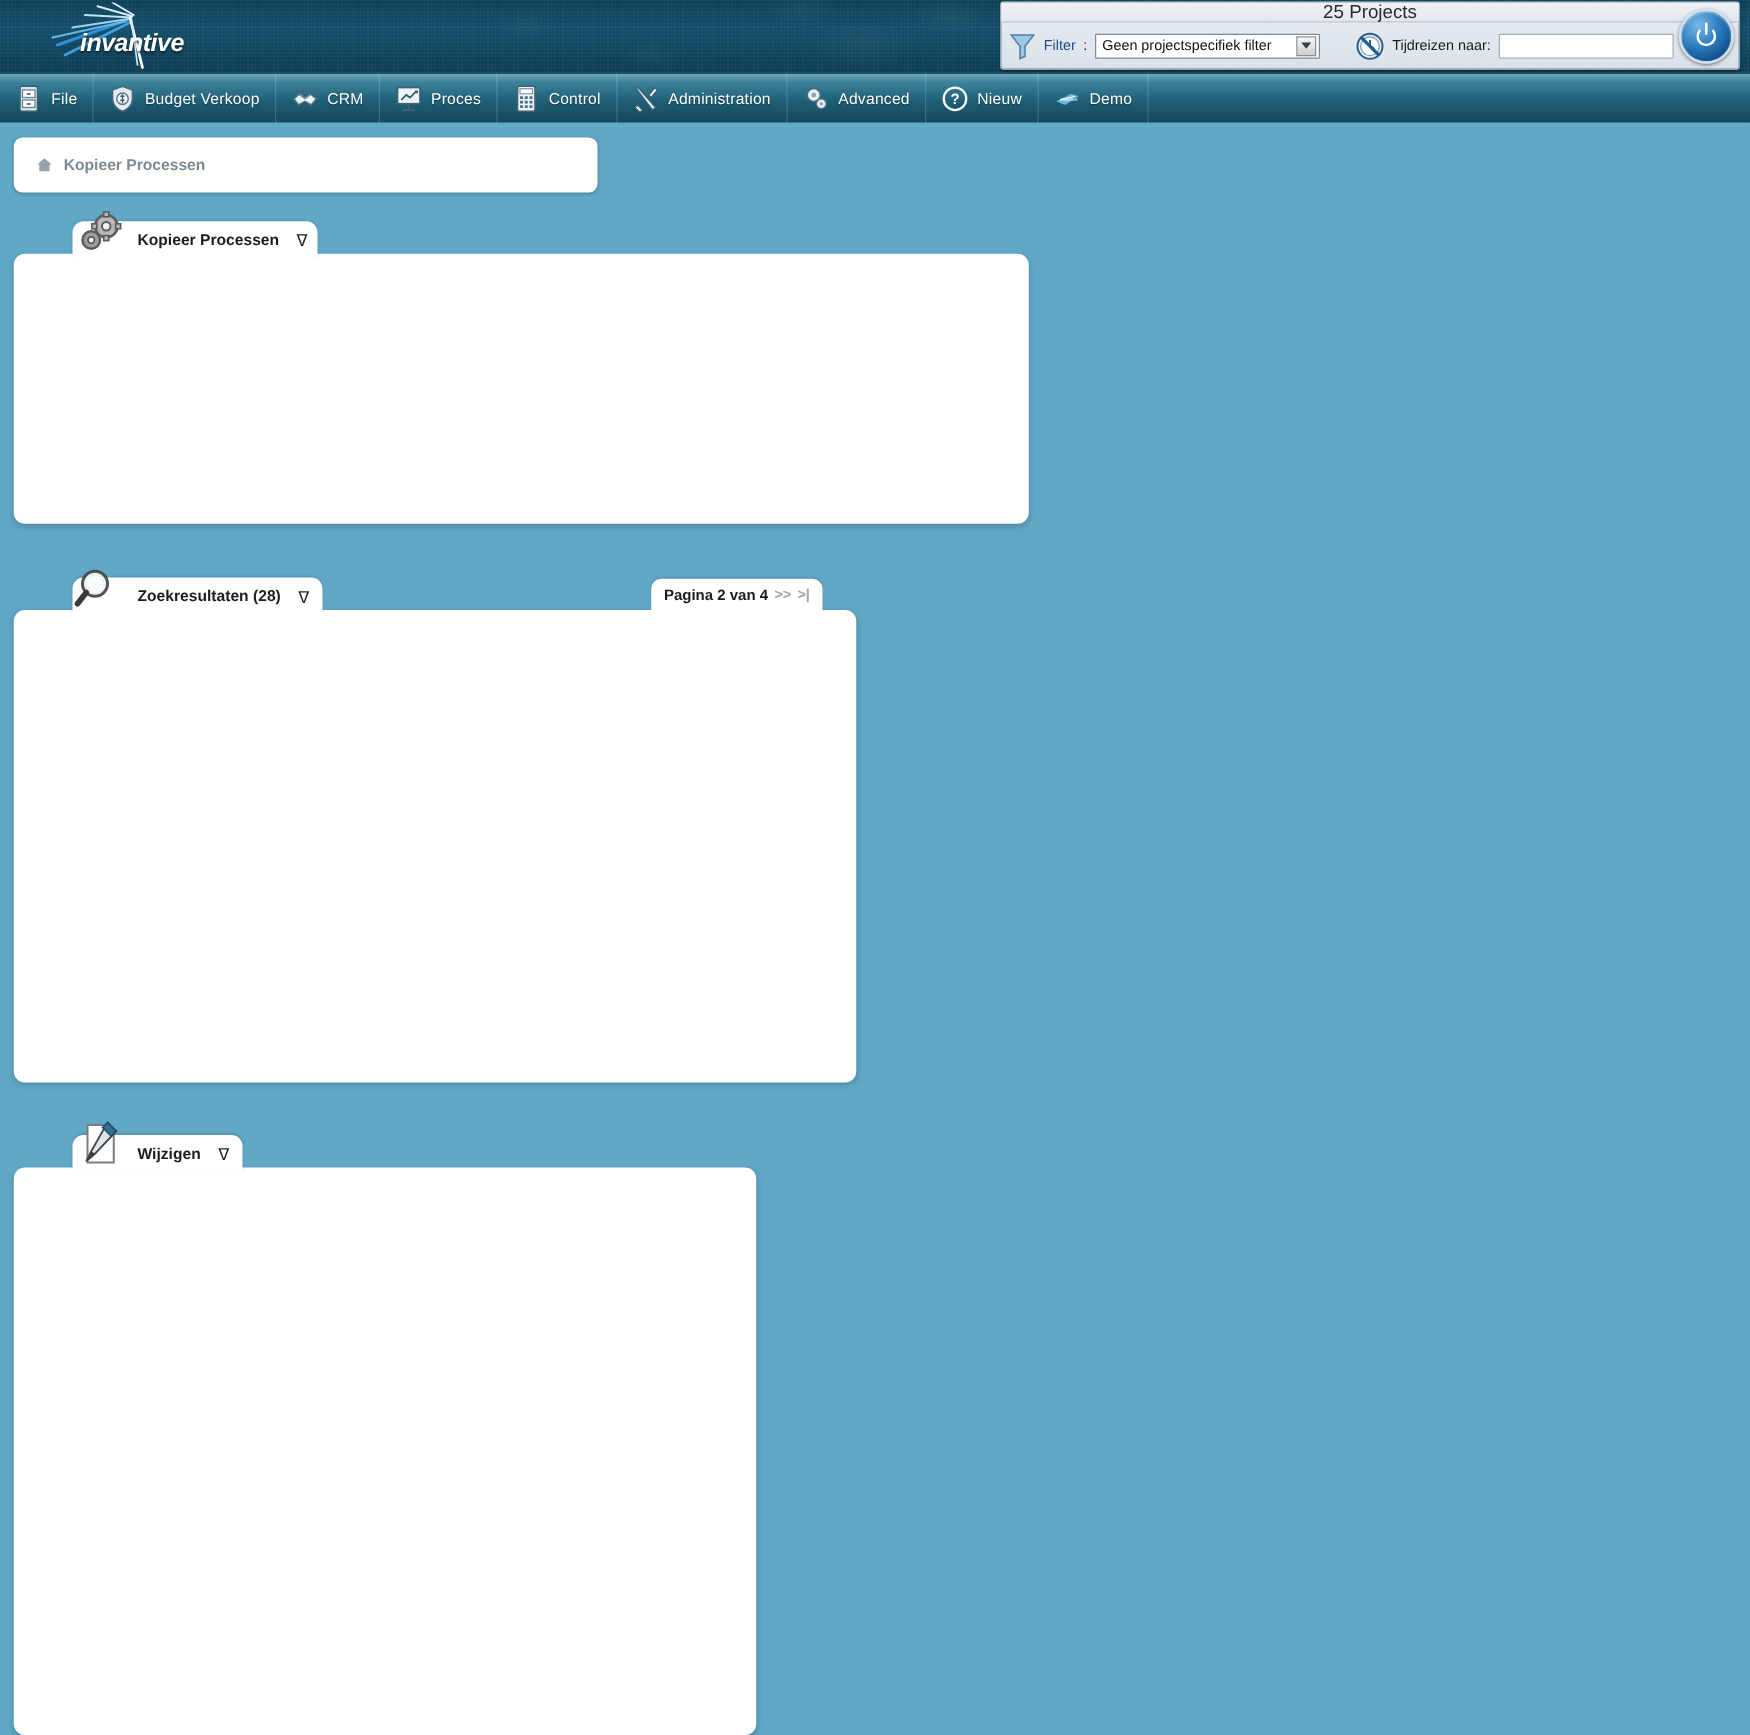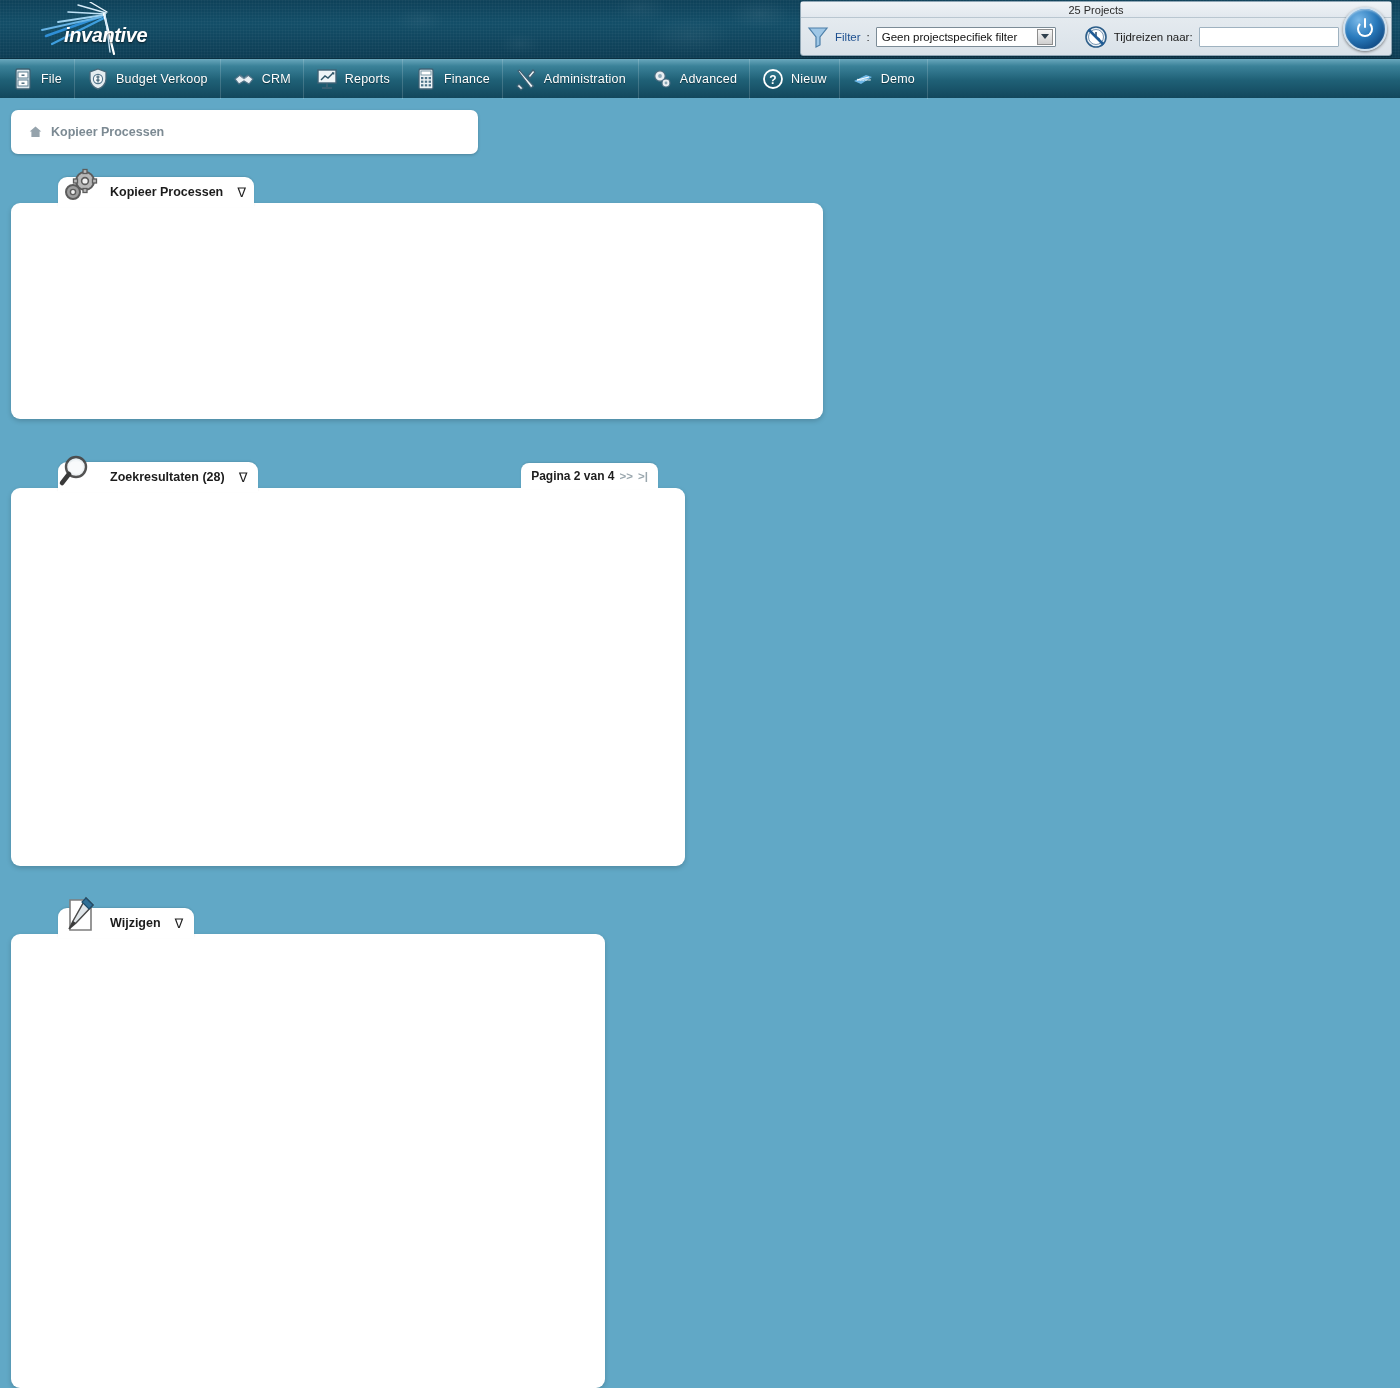--- a/index.html
+++ b/index.html
@@ -45,21 +45,21 @@
   
   #filterpanel{
     position:absolute; left:800px; top:1px; width:592px; height:55px;
     background:linear-gradient(180deg,#e9eef2 0%, #dae2e9 100%);
     border:1px solid #8fa6b5;
     border-radius:3px;
     box-shadow:0 1px 2px rgba(0,0,0,.35);
   }
   #filterpanel .projcount{
     height:16px; line-height:16px; text-align:center;
-    font-size:11px; color:#2a2a2a;
+    font-size:15px; color:#2a2a2a;
     background:linear-gradient(180deg,#eff3f6,#e2e8ee);
     border-bottom:1px solid #b9c6d0;
   }
   #filterpanel .row{
     display:flex; align-items:center; height:37px; padding:0 6px; gap:6px;
   }
   .funnel-ico{ width:22px; height:24px; flex:0 0 22px; position:relative; }
   .filterlabel{ color:#1d4f8f; font-size:11.5px; cursor:pointer;}
   .colon{ font-size:11.5px; color:#222; }
   .sel{
@@ -319,40 +319,40 @@
     <span class="mlabel">CRM</span>
   </div>
 
   <div class="menuitem">
     <svg class="micon" viewBox="0 0 22 24">
       <rect x="2" y="3" width="18" height="13" fill="#eef4f7" stroke="#3f6275" stroke-width="1.4"></rect>
       <path d="M5 13 L9 9 L12 11 L17 6" stroke="#2f5568" stroke-width="1.4" fill="none"></path>
       <path d="M16 6 h1.6 v1.6" stroke="#2f5568" stroke-width="1.4" fill="none"></path>
       <path d="M11 16 V20 M6 21 H16" stroke="#3f6275" stroke-width="1.6"></path>
     </svg>
-    <span class="mlabel">Reports</span>
+    <span class="mlabel">Proces</span>
   </div>
 
   <div class="menuitem">
     <svg class="micon" viewBox="0 0 22 24">
       <rect x="4" y="2" width="14" height="20" rx="1.5" fill="#eef3f6" stroke="#3f6275" stroke-width="1.3"></rect>
       <rect x="6" y="4" width="10" height="4" fill="#fff" stroke="#70909f" stroke-width=".9"></rect>
       <g fill="#4d7288">
         <rect x="6" y="10" width="2.4" height="2.2"></rect>
           <rect x="9.8" y="10" width="2.4" height="2.2"></rect>
           <rect x="13.6" y="10" width="2.4" height="2.2"></rect>
         <rect x="6" y="13.6" width="2.4" height="2.2"></rect>
           <rect x="9.8" y="13.6" width="2.4" height="2.2"></rect>
           <rect x="13.6" y="13.6" width="2.4" height="2.2"></rect>
         <rect x="6" y="17.2" width="2.4" height="2.2"></rect>
           <rect x="9.8" y="17.2" width="2.4" height="2.2"></rect>
           <rect x="13.6" y="17.2" width="2.4" height="2.2"></rect>
       </g>
     </svg>
-    <span class="mlabel">Finance</span>
+    <span class="mlabel">Control</span>
   </div>
 
   <div class="menuitem">
     <svg class="micon" viewBox="0 0 22 24">
       <path d="M3 4 L13 17 L16 21 L18.5 19 L15 15 L4.5 3 Z" fill="#f1f5f7" stroke="#3f6275" stroke-width="1.2"></path>
       <path d="M18 3 L13 9 L15 11 L20 5 Z" fill="#f1f5f7" stroke="#3f6275" stroke-width="1.2"></path>
       <path d="M8 21 L4 17 L2 19 L6 23 Z" fill="#f1f5f7" stroke="#3f6275" stroke-width="1.2"></path>
     </svg>
     <span class="mlabel">Administration</span>
   </div>

